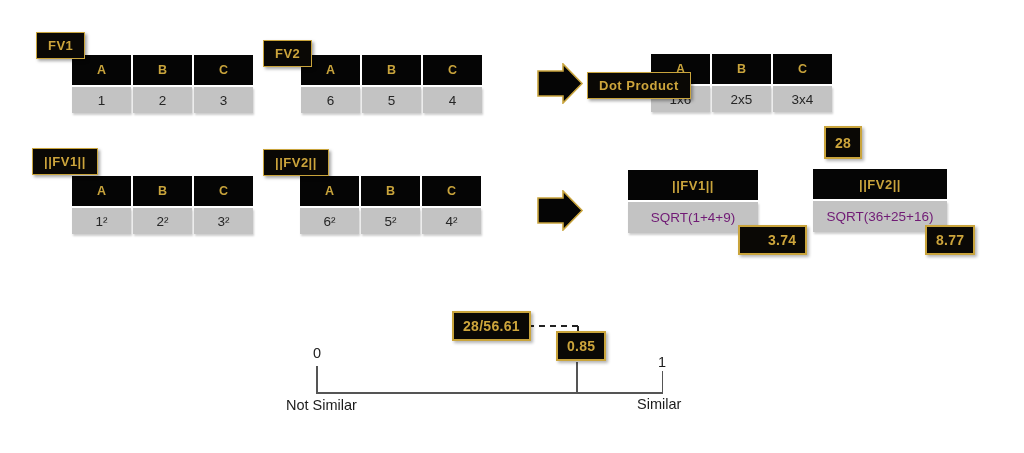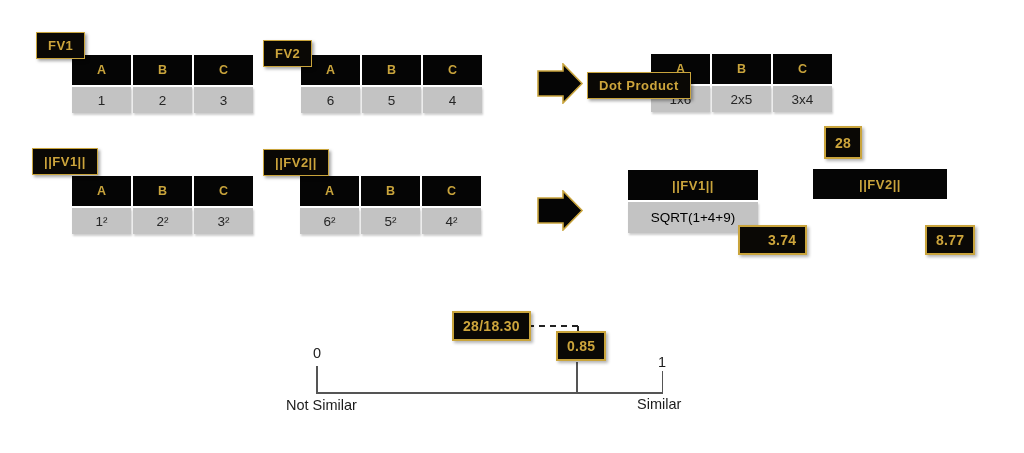--- a/index.html
+++ b/index.html
@@ -38,21 +38,21 @@
     display:flex;align-items:center;justify-content:center;
     box-shadow:1px 2px 2px rgba(0,0,0,.2);
   }
   
   .card{position:absolute;display:flex;flex-direction:column;gap:2px;z-index:2;}
   .card .card-head{
     background:#050505;color:#c9a43c;font-size:13px;font-weight:bold;letter-spacing:.5px;
     height:30px;display:flex;align-items:center;justify-content:center;
   }
   .card .card-body{
-    background:#c3c3c3;color:#000000;font-size:13.5px;
+    background:#c3c3c3;color:#701a75;font-size:13.5px;
     height:31px;display:flex;align-items:center;justify-content:center;
     box-shadow:1px 2px 2px rgba(0,0,0,.2);
   }
   
   .arrow{position:absolute;z-index:3;}
   
   .line{position:absolute;background:#555;z-index:1;}
   .dash-h{position:absolute;border-top:2px dashed #222;z-index:4;}
   .dash-v{position:absolute;border-left:2px dashed #222;z-index:4;}
   .axis-num{position:absolute;color:#1c1c1c;font-size:14.5px;width:20px;text-align:center;z-index:2;}
@@ -123,24 +123,25 @@
   </svg>
 
   <div class="card" style="left:628px;top:170px;width:130px;">
     <div class="card-head">||FV1||</div>
     <div class="card-body">SQRT(1+4+9)</div>
   </div>
   <div class="chip" style="left:738px;top:225px;padding-left:28px;">3.74</div>
 
   <div class="card" style="left:813px;top:169px;width:134px;">
     <div class="card-head">||FV2||</div>
+    <div class="card-body">SQRT(36+25+16)</div>
   </div>
   <div class="chip" style="left:925px;top:225px;">8.77</div>
 
-  <div class="chip" style="left:452px;top:311px;">28/18.30</div>
+  <div class="chip" style="left:452px;top:311px;">28/56.61</div>
   <div class="dash-h" style="left:528px;top:325px;width:50px;"></div>
   <div class="dash-v" style="left:577px;top:326px;height:8px;"></div>
   <div class="chip" style="left:556px;top:331px;">0.85</div>
 
   <div class="line" style="left:576px;top:362px;width:1.6px;height:31px;"></div>
   <div class="line" style="left:316px;top:392px;width:347px;height:1.6px;"></div>
   <div class="line" style="left:316px;top:366px;width:1.6px;height:26px;"></div>
   <div class="line" style="left:661.5px;top:371px;width:1.6px;height:21px;"></div>
 
   <div class="axis-num" style="left:307px;top:345px;">0</div>

